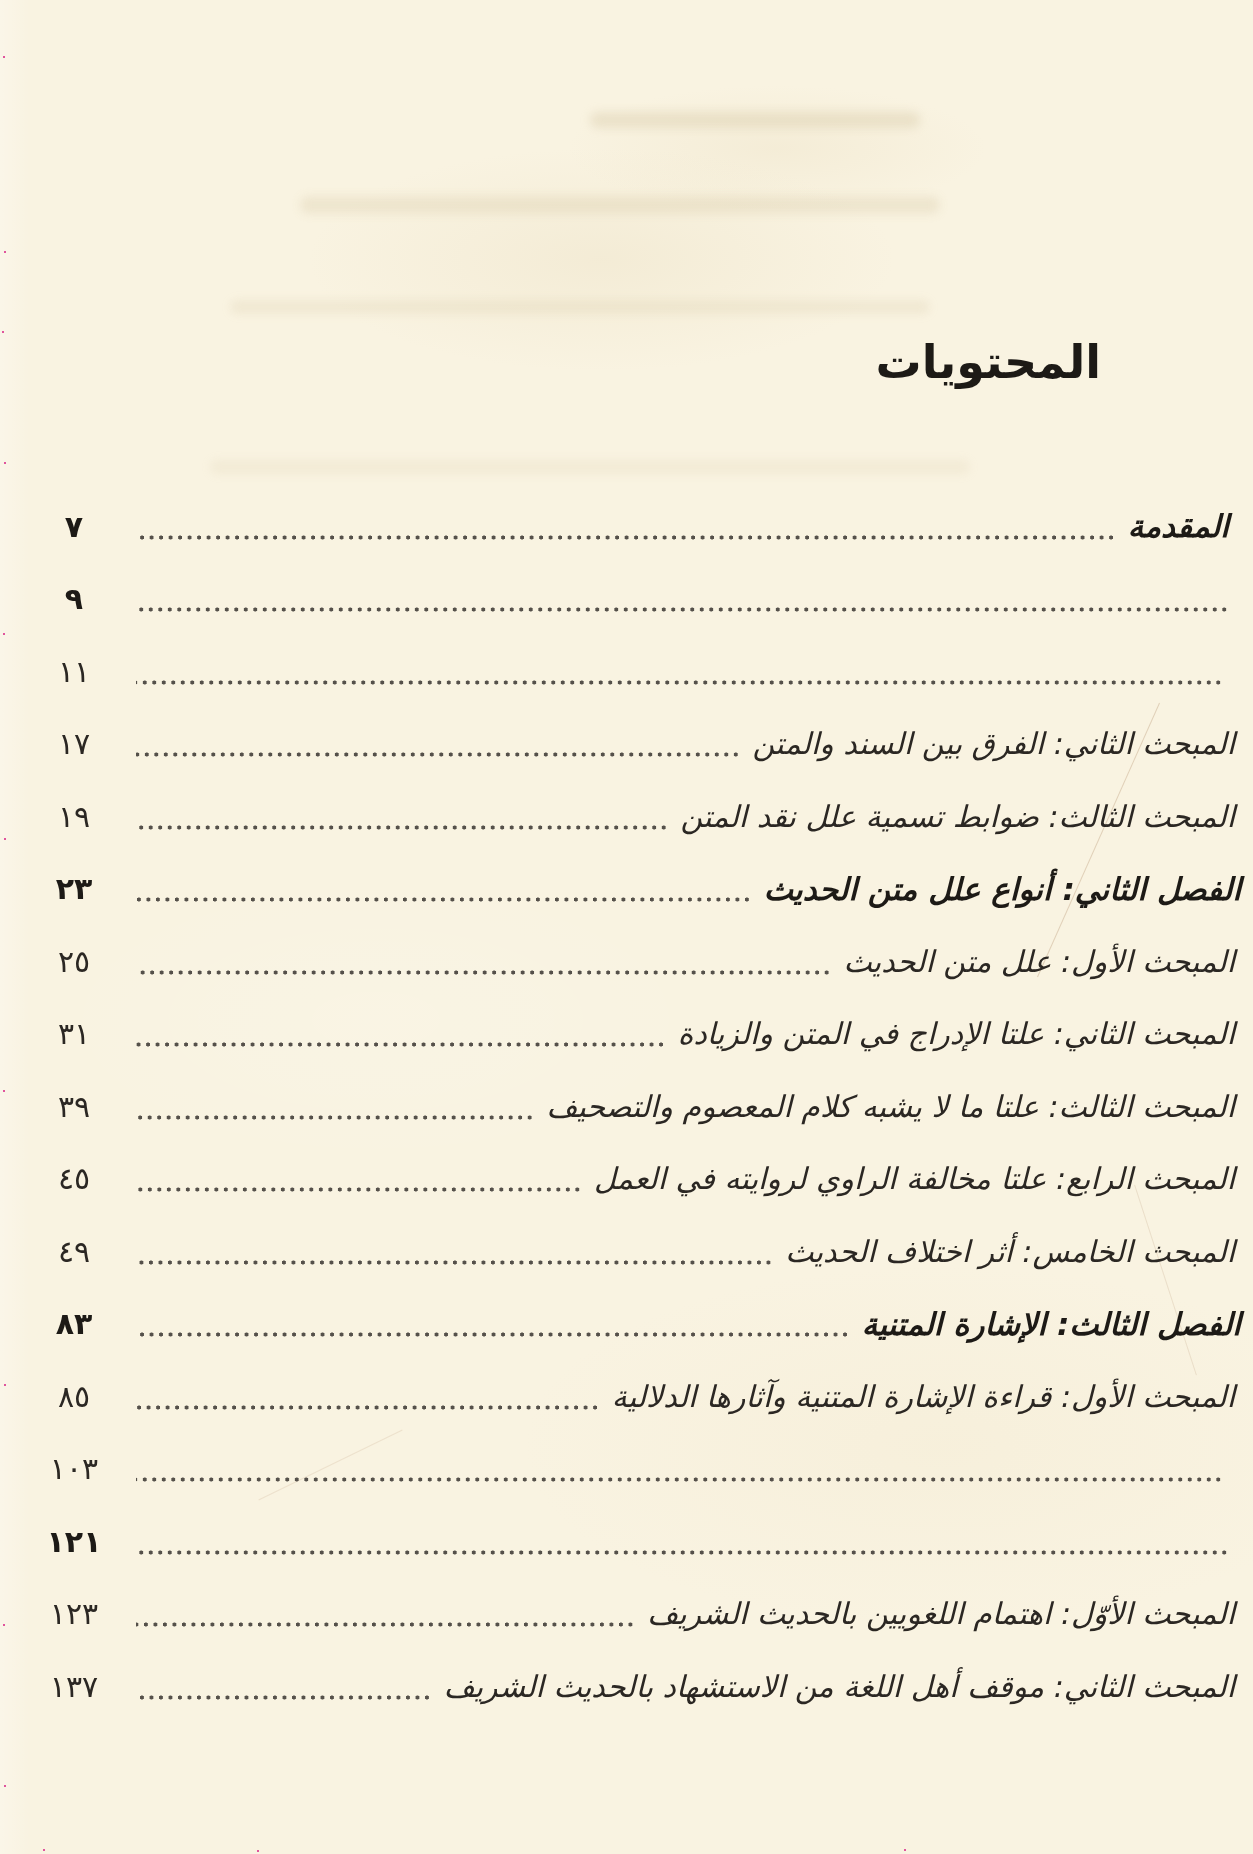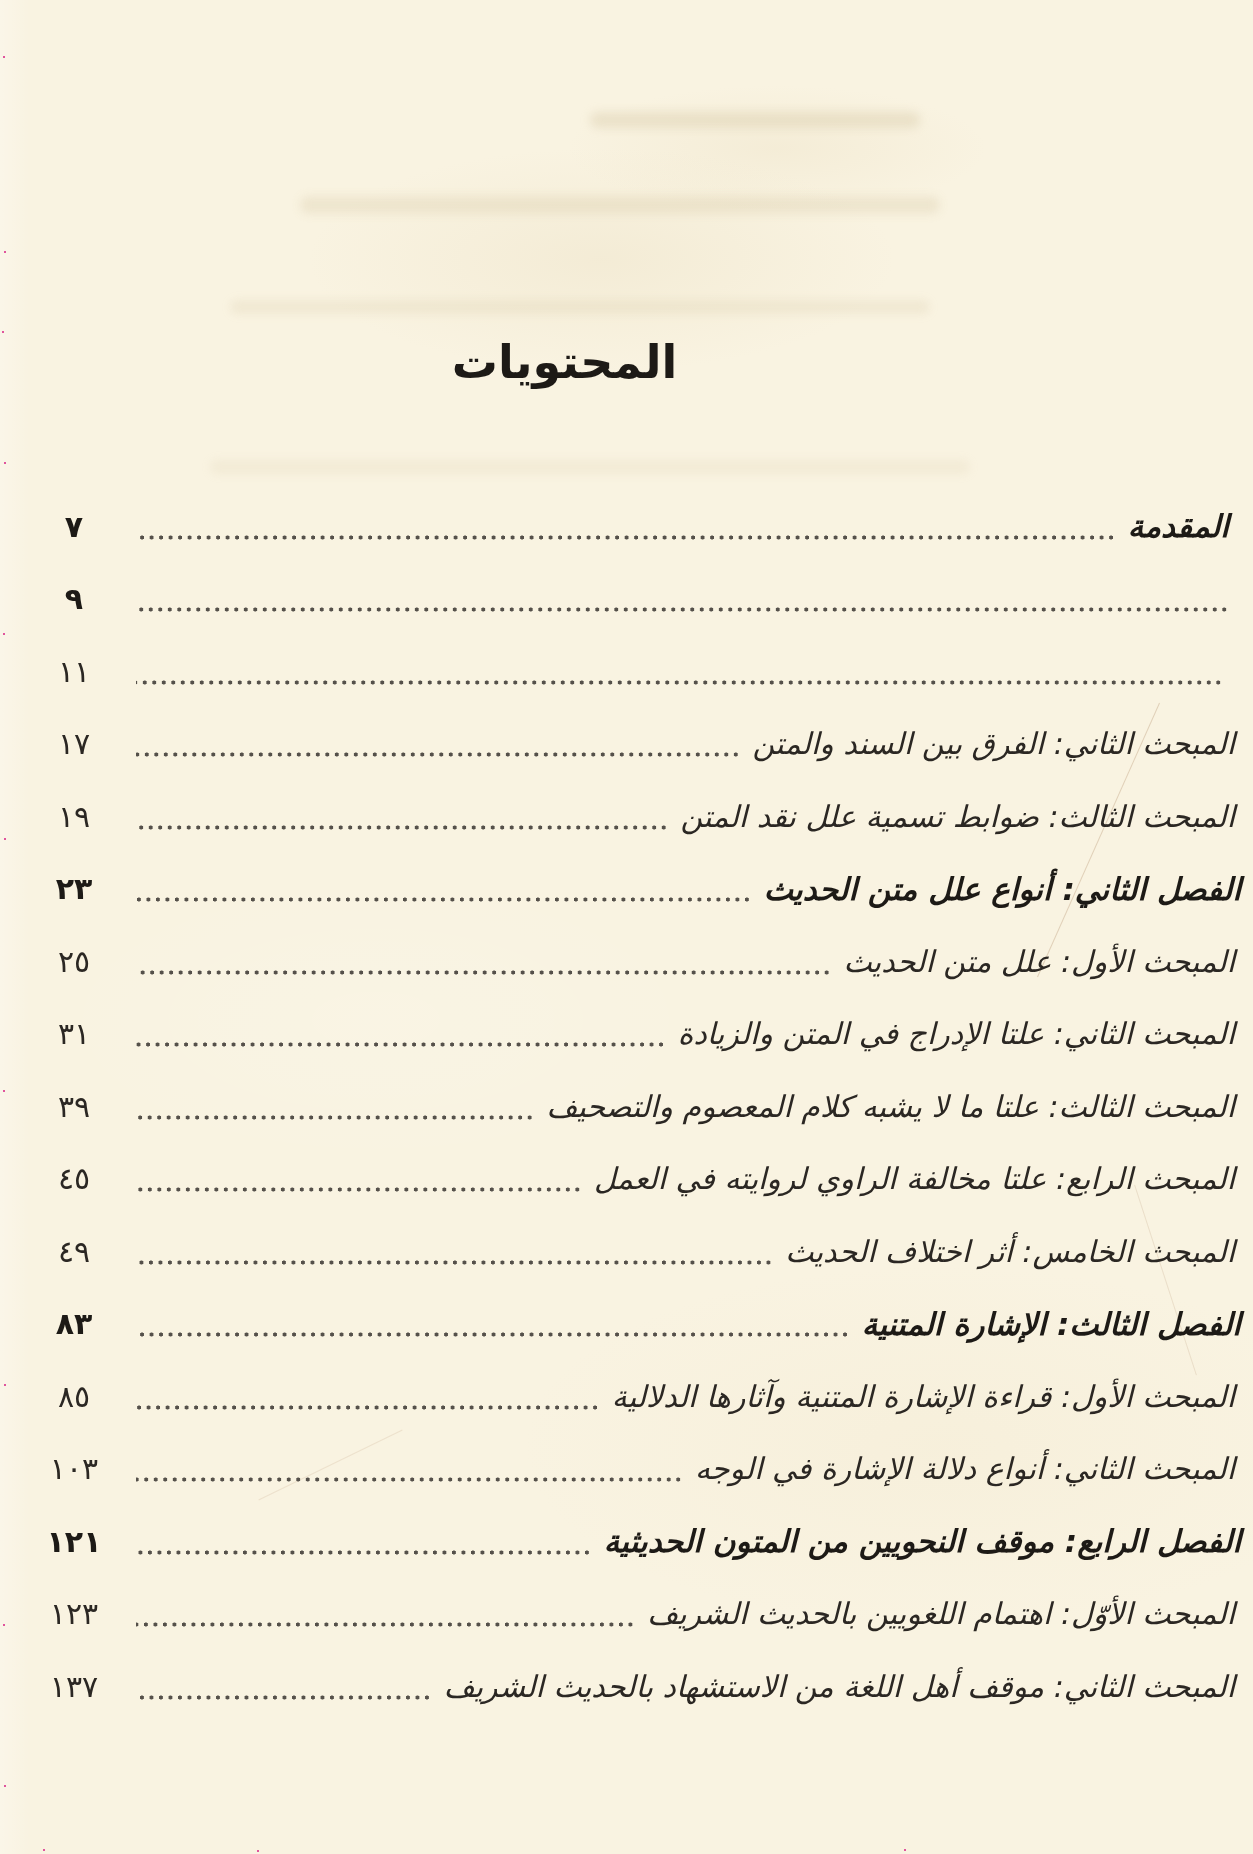--- a/index.html
+++ b/index.html
@@ -54,21 +54,20 @@
   .g2{left:300px;top:196px;width:640px;height:18px;opacity:.8;}
   .g3{left:230px;top:300px;width:700px;height:14px;opacity:.65;}
   .g4{left:210px;top:460px;width:760px;height:14px;opacity:.5;}
 
   .content{
     position:absolute;top:0;left:0;right:0;
     padding:335px 12px 0 28px; 
     box-sizing:border-box;
   }
   .page-title{
-    text-align:center;
     font-weight:bold;
     font-size:46px;
     letter-spacing:1px;
     color:var(--ink-bold,#1d1a16);
     margin:0 140px 0 0;
     line-height:55px;
   }
   .toc{margin-top:100px;}
   .toc-row{
     display:flex;align-items:center;
@@ -166,26 +165,24 @@
     <span class="toc-label">الفصل الثالث: الإشارة المتنية</span>
     <span class="leader"></span>
     <span class="pagenum">٨٣</span>
   </div>
       <div class="toc-row section">
     <span class="toc-label">المبحث الأول: قراءة الإشارة المتنية وآثارها الدلالية</span>
     <span class="leader"></span>
     <span class="pagenum">٨٥</span>
   </div>
       <div class="toc-row section">
-    <span class="toc-label">المبحث الثاني: أنواع دلالة الإشارة في الوجه</span>
     <span class="leader"></span>
     <span class="pagenum">١٠٣</span>
   </div>
       <div class="toc-row chapter">
-    <span class="toc-label">الفصل الرابع: موقف النحويين من المتون الحديثية</span>
     <span class="leader"></span>
     <span class="pagenum">١٢١</span>
   </div>
       <div class="toc-row section">
     <span class="toc-label">المبحث الأوّل: اهتمام اللغويين بالحديث الشريف</span>
     <span class="leader"></span>
     <span class="pagenum">١٢٣</span>
   </div>
       <div class="toc-row section">
     <span class="toc-label">المبحث الثاني: موقف أهل اللغة من الاستشهاد بالحديث الشريف</span>

